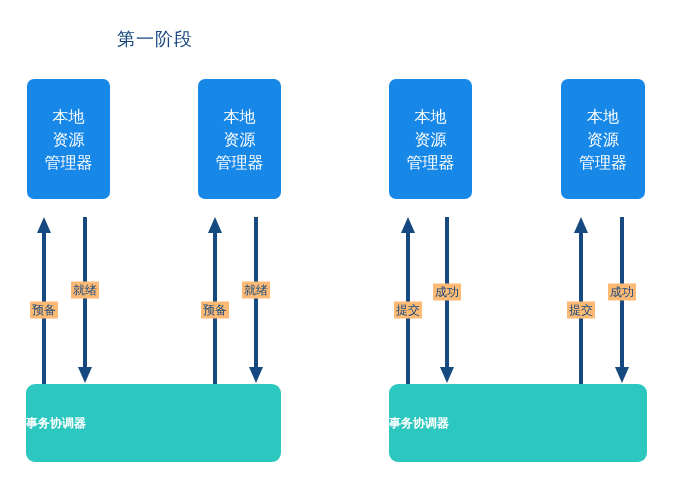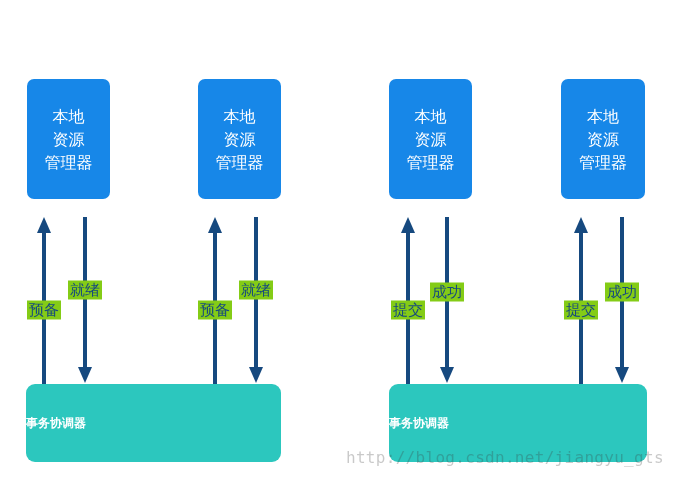--- a/index.html
+++ b/index.html
@@ -12,31 +12,32 @@
           align-items:center;justify-content:center;font-size:16px;line-height:23px;
           text-align:center;}
   .tc-box{position:absolute;top:384px;height:78px;background:var(--tc-fill);
           border-radius:9px;color:var(--box-text);display:flex;align-items:center;
           font-size:12px;font-weight:bold;z-index:1;}
   .vline{position:absolute;width:4px;background:var(--arrow-color);}
   .head-up{position:absolute;width:0;height:0;border-left:7px solid transparent;
            border-right:7px solid transparent;border-bottom:16px solid var(--arrow-color);}
   .head-down{position:absolute;width:0;height:0;border-left:7px solid transparent;
              border-right:7px solid transparent;border-top:16px solid var(--arrow-color);}
-  .alabel{position:absolute;transform:translate(-50%,-50%);background:#84cc16;
-          padding:0 2px;font-size:15px;color:var(--arrow-color);white-space:nowrap;z-index:2;}
+  .alabel{position:absolute;transform:translate(-50%,-50%);background:#fdba74;
+          padding:0 2px;font-size:12px;color:var(--arrow-color);white-space:nowrap;z-index:2;}
   .watermark{position:absolute;left:346px;top:448px;font-family:"DejaVu Sans Mono",monospace;
              font-size:16px;letter-spacing:0.3px;color:rgba(60,60,60,0.28);z-index:3;
              white-space:nowrap;}
 </style>
 </head>
 <body>
 
 <div class="canvas">
 
+  <div class="title" style="left:155px">第一阶段</div>
 
   <div class="rm-box" style="left:27px">
     <span>本地</span>
     <span>资源</span>
     <span>管理器</span>
   </div>
   <div class="rm-box" style="left:198px">
     <span>本地</span>
     <span>资源</span>
     <span>管理器</span>
@@ -82,15 +83,14 @@
   <div class="alabel" style="left:581px;top:310px">提交</div>
   <div class="alabel" style="left:622px;top:292px">成功</div>
 
   <div class="tc-box" style="left:26px;width:255px">
     <span>事务协调器</span>
   </div>
   <div class="tc-box" style="left:389px;width:258px">
     <span>事务协调器</span>
   </div>
 
-  <div class="watermark">http://blog.csdn.net/jiangyu_gts</div>
 
 </div>
 
 </body></html>

